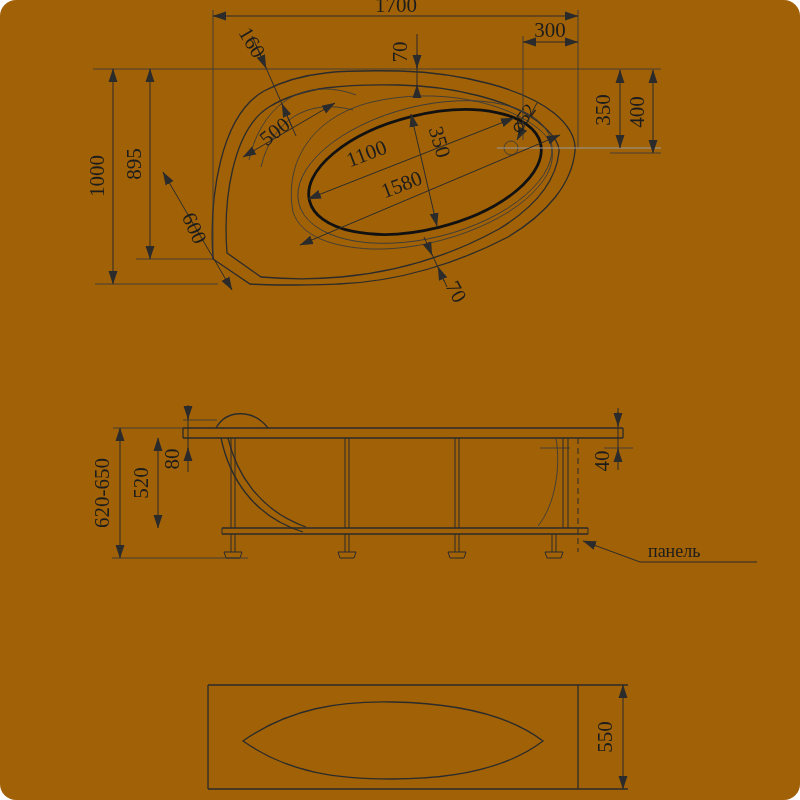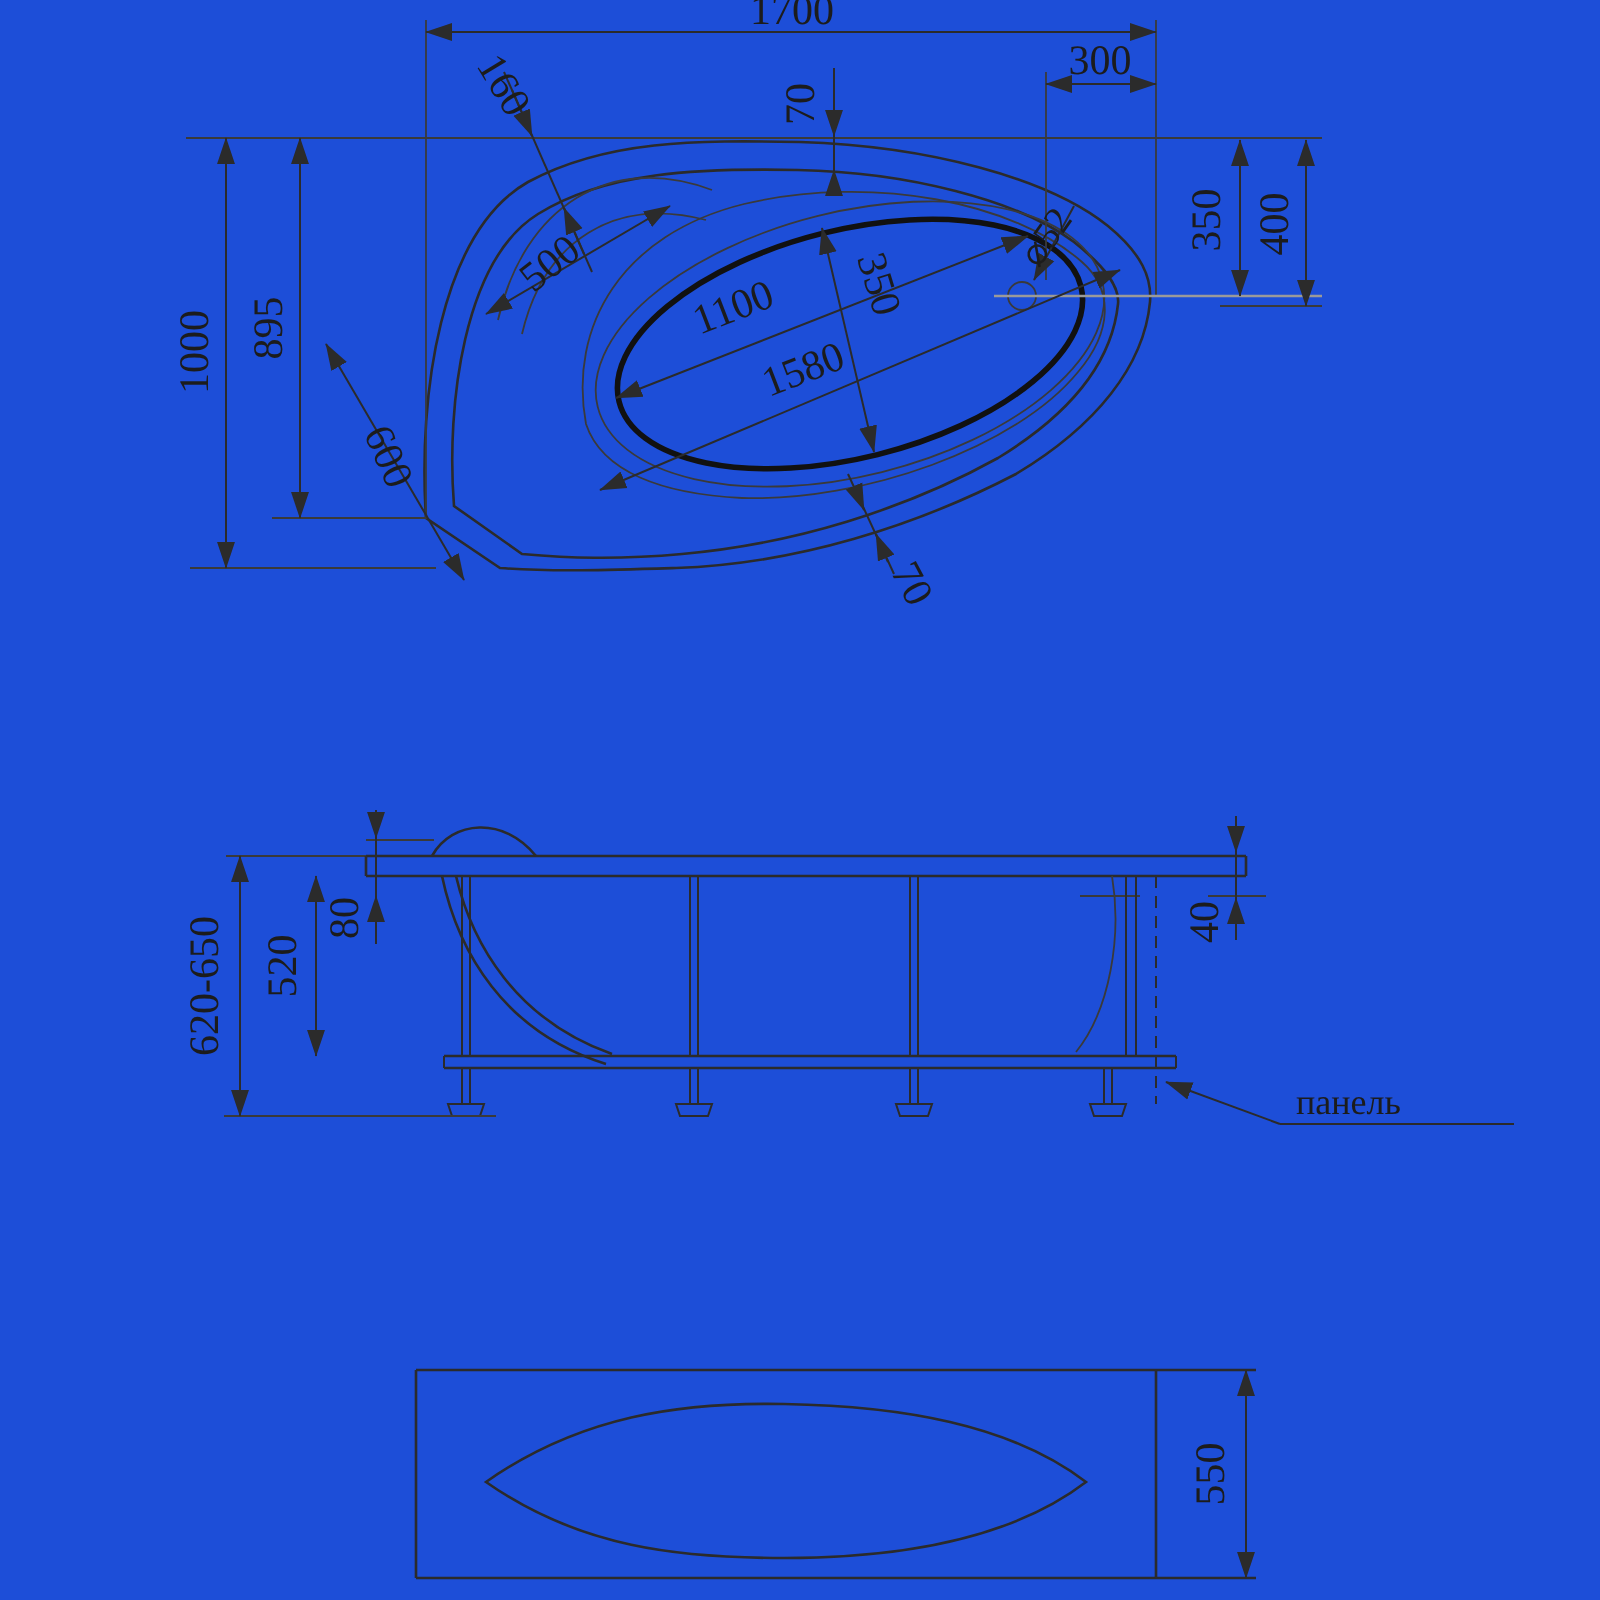--- a/index.html
+++ b/index.html
@@ -1,17 +1,17 @@
 <!DOCTYPE html>
 <html><head>
 <meta charset="utf-8">
 <style>
   html,body{margin:0;padding:0;background:#ffffff;}
-  .stage{width:800px;height:800px;background:#1d4ed8;position:relative;overflow:hidden;
-         font-family:"Liberation Serif", serif;}
+  .stage{width:800px;height:800px;background:#a16207;position:relative;overflow:hidden;
+         font-family:"Liberation Serif", serif;border-radius:16px;}
   svg{display:block;}
   text{fill:#1c1c1c;font-family:"Liberation Serif", serif;}
   .dim{font-size:21px;}
   .dim-sm{font-size:19px;}
   .note{font-size:18px;}
   .ln{stroke:#2b2b2b;stroke-width:1;fill:none;}
   .ln-thin{stroke:#3a3a3a;stroke-width:0.9;fill:none;}
   .ln-gray{stroke:#9a9a9a;stroke-width:1.2;fill:none;}
   .contour{stroke:#2b2b2b;stroke-width:1.3;fill:none;}
   .contour-thick{stroke:#111;stroke-width:2.8;fill:none;}

